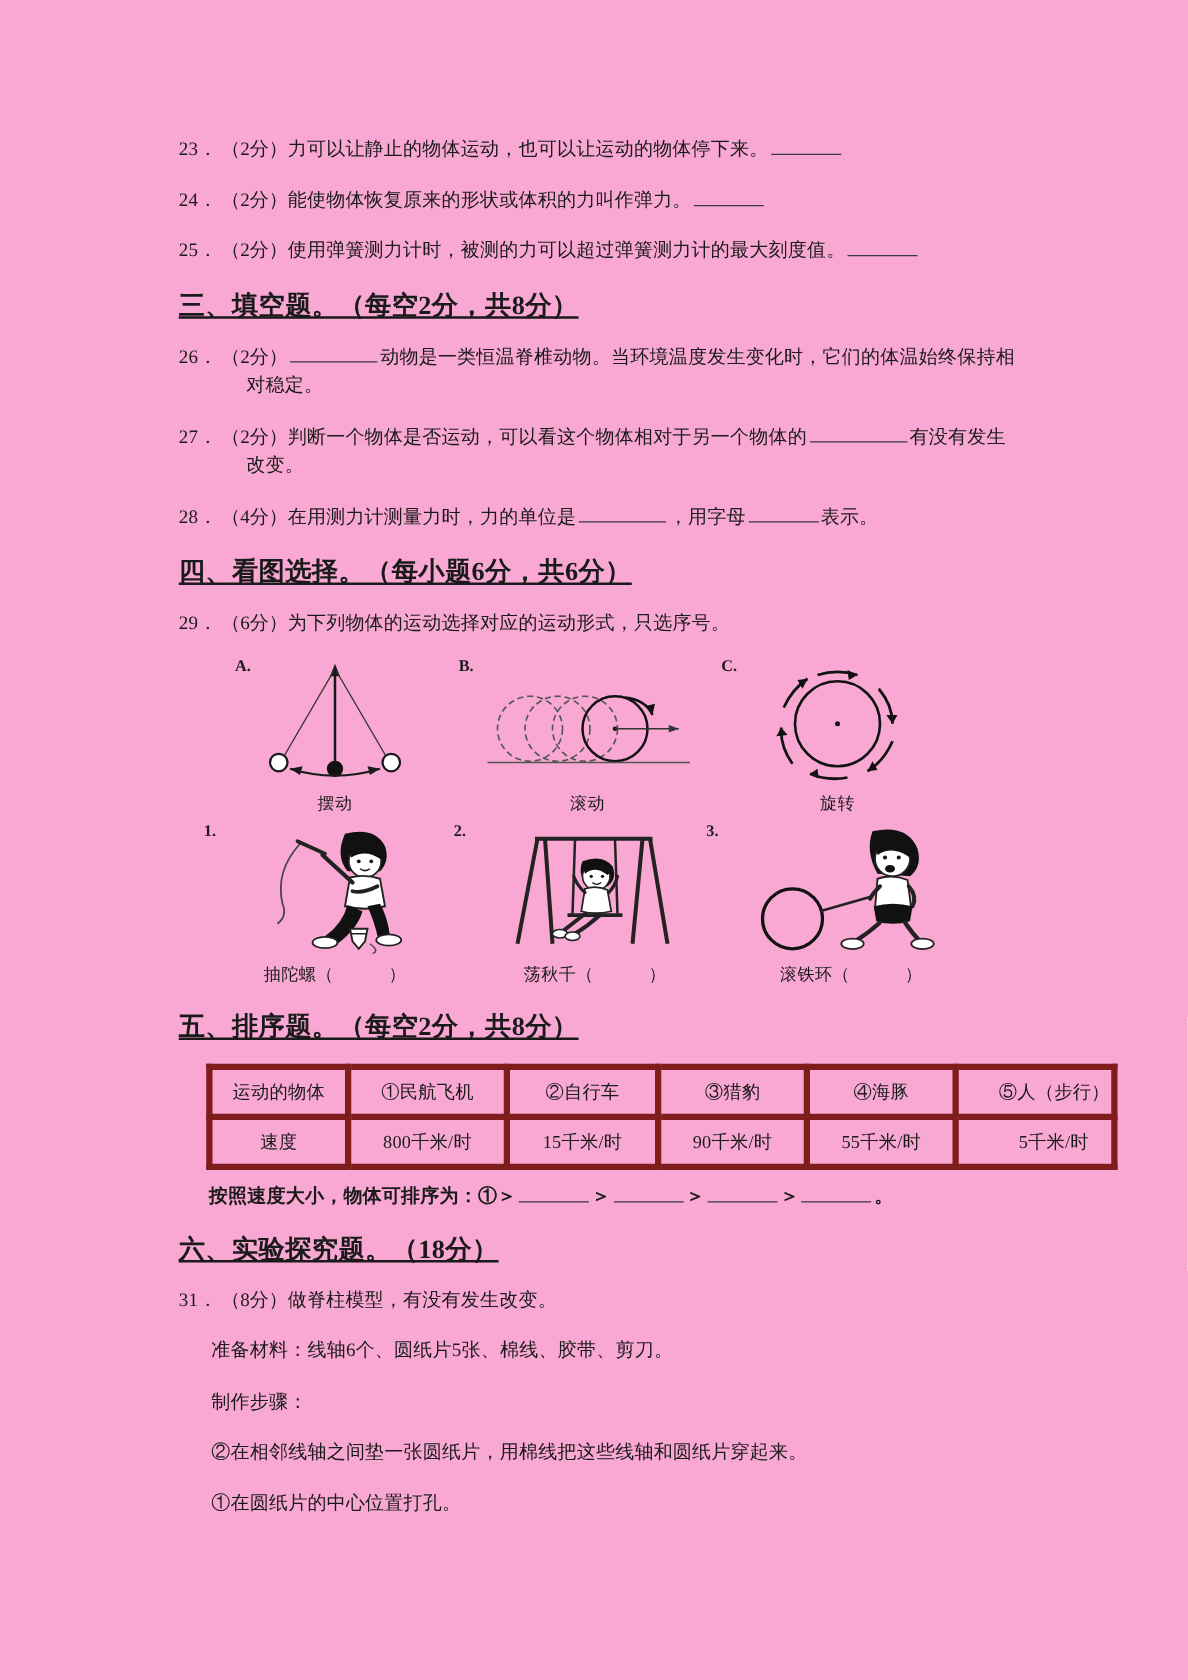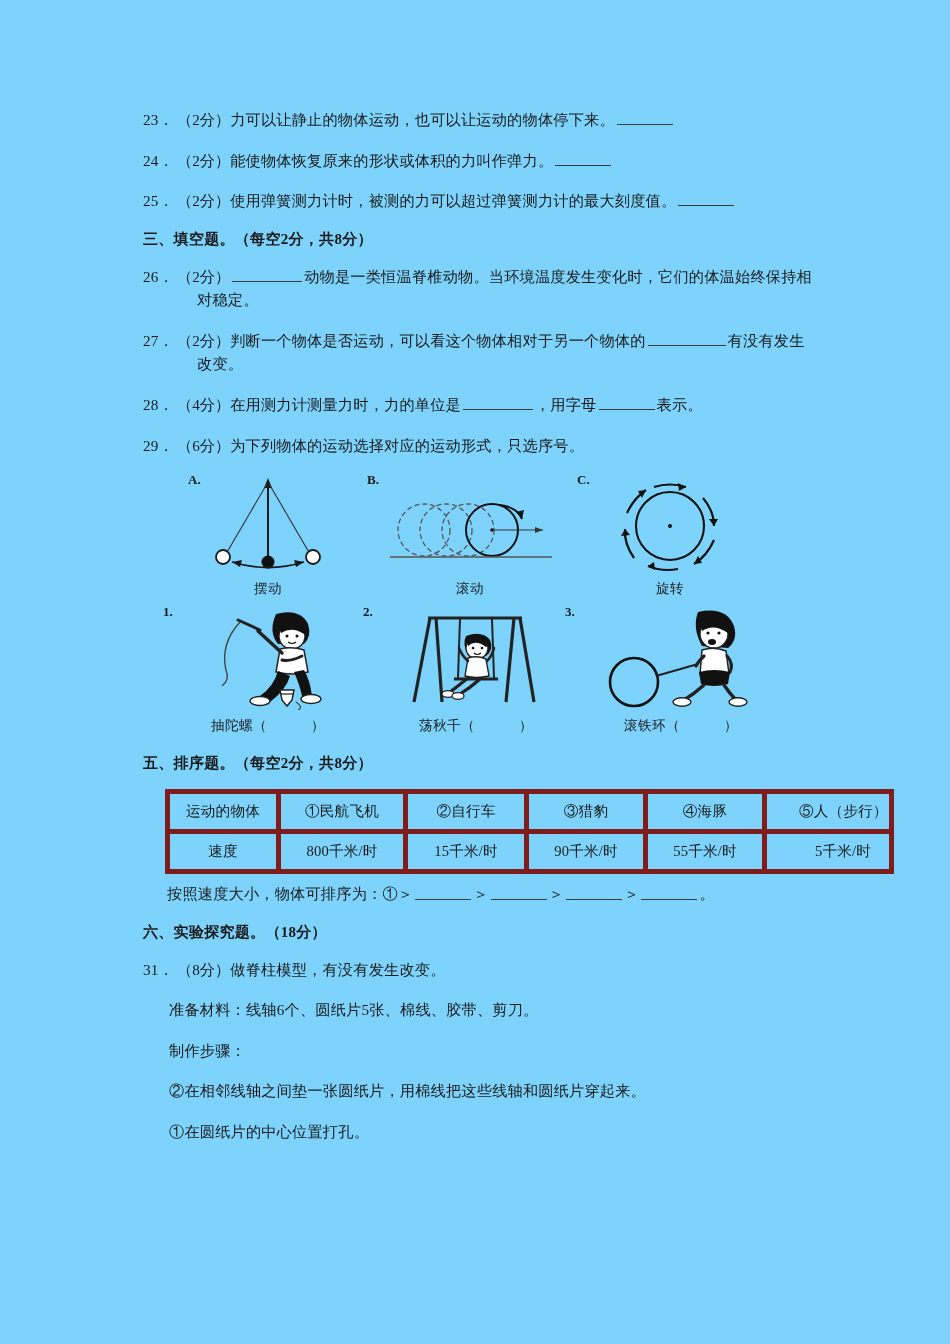--- a/index.html
+++ b/index.html
@@ -14,45 +14,46 @@
     position: relative;
     font-family: "Liberation Serif", "DejaVu Serif", serif;
     color: #1a1a1a;
     overflow: hidden;
   }
   .page {
     position: absolute;
     left: 0; top: 0;
     width: 950px;
     height: 1344px;
-    background: #7dd3fc;
+    background: #f9a8d4;
   }
   .content {
     position: absolute;
     left: 143px;
     top: 108px;
     width: 672px;
   }
 
   
   .q {
     font-size: 15.2px;
     line-height: 1.55;
     margin: 0 0 17px 0;
     text-indent: 0;
     letter-spacing: .2px;
   }
   .q .num { margin-right: 3px; }
   .q .pts { letter-spacing: 0; }
 
   .section-head {
-    font-size: 15px;
+    font-size: 21px;
     font-weight: bold;
     margin: 0 0 16px 0;
     letter-spacing: .3px;
+    text-decoration: underline;
   }
 
   .indent { padding-left: 26px; }
 
   
   .blank {
     display: inline-block;
     border-bottom: 1px solid #3a3a3a;
     vertical-align: baseline;
     height: 0.95em;
@@ -125,20 +126,21 @@
   table.speed td.c1 { width: 118px; }
   table.speed td.c2 { width: 112px; }
   table.speed td.c3 { width: 110px; }
   table.speed td.c4 { width: 110px; text-align: center; }
   table.speed td.c5 { width: 88px; padding-left: 32px; }
 
   .after-table {
     font-size: 15.2px;
     margin: 10px 0 17px 24px;
     letter-spacing: .2px;
+    font-weight: bold;
   }
 </style>
 </head>
 <body>
 
 <div class="page">
   <div class="content">
 
     <p class="q">
       <span class="num">23．</span><span class="pts">（2分）</span><span>力可以让静止的物体运动，也可以让运动的物体停下来。</span><span class="blank w-md"></span>
@@ -159,20 +161,21 @@
     </p>
 
     <p class="q hang">
       <span class="num">27．</span><span class="pts">（2分）</span><span>判断一个物体是否运动，可以看这个物体相对于另一个物体的</span><span class="blank w-xl"></span><span>有没有发生改变。</span>
     </p>
 
     <p class="q">
       <span class="num">28．</span><span class="pts">（4分）</span><span>在用测力计测量力时，力的单位是</span><span class="blank w-lg"></span><span>，用字母</span><span class="blank w-md"></span><span>表示。</span>
     </p>
 
+    <p class="section-head">四、看图选择。（每小题6分，共6分）</p>
 
     <p class="q">
       <span class="num">29．</span><span class="pts">（6分）</span><span>为下列物体的运动选择对应的运动形式，只选序号。</span>
     </p>
 
     <div class="fig-wrap">
 
       <div class="fig-row">
 
         <div class="fig-cell" style="left:50px; width:150px;">

